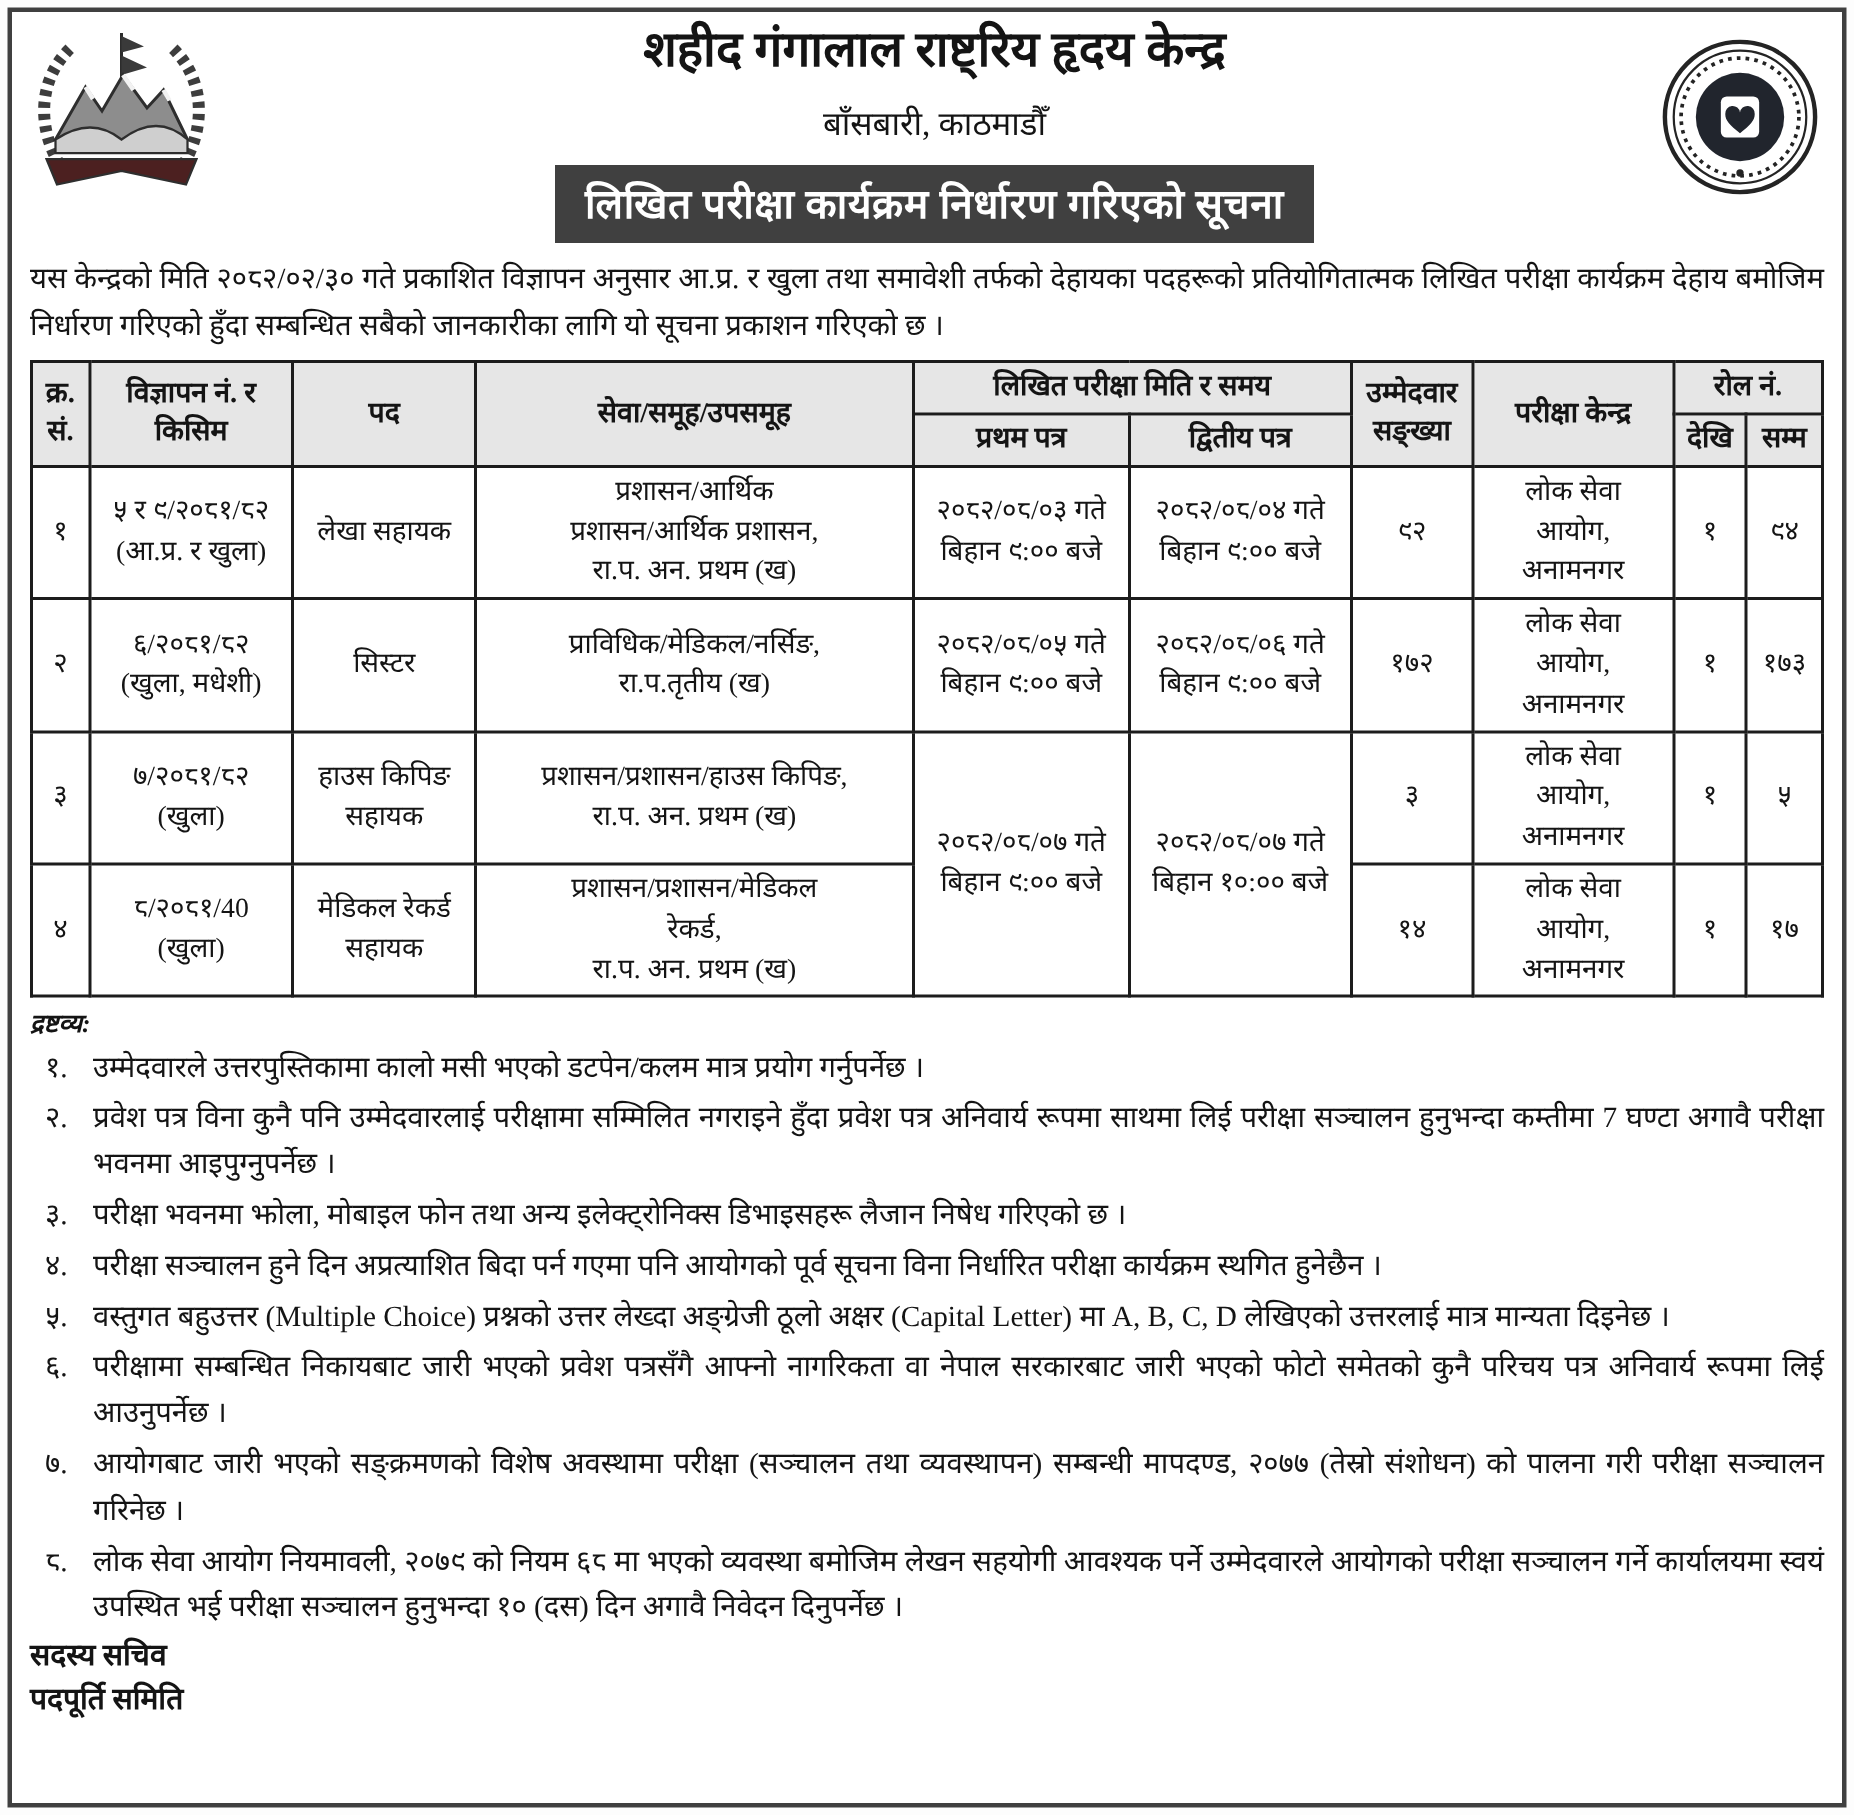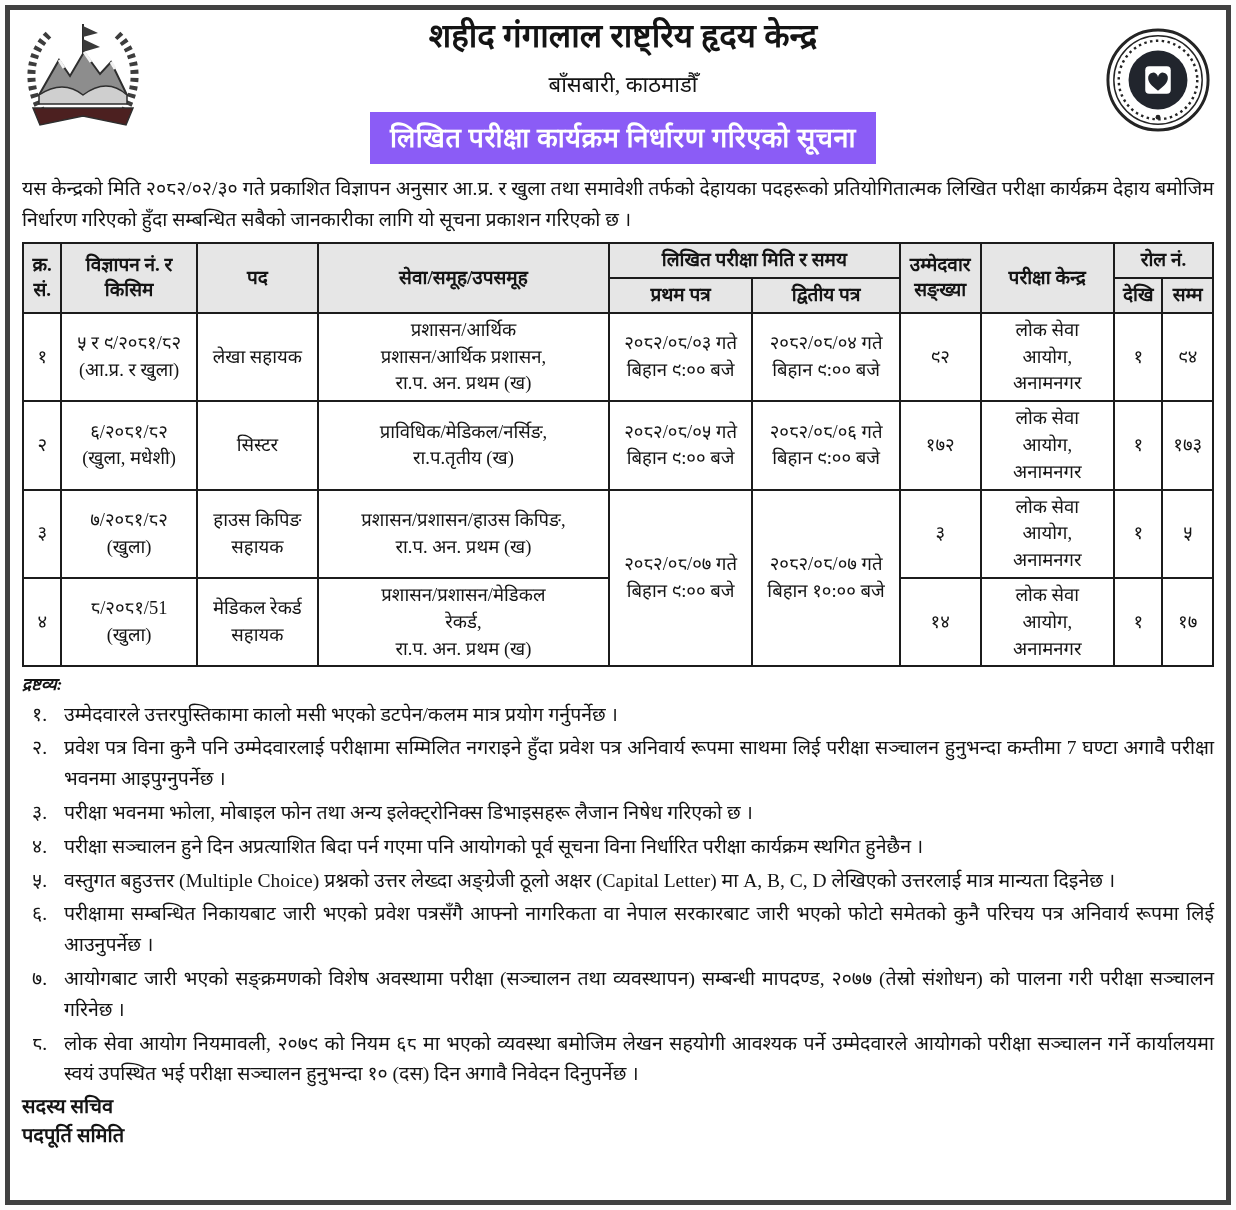--- a/index.html
+++ b/index.html
@@ -1,27 +1,27 @@
 <!DOCTYPE html>
 <html lang="ne"><head>
 <meta charset="utf-8">
 <style>
   html,body{margin:0;padding:0;background:#fdfdfd;}
   body{width:1236px;height:1210px;position:relative;color:#141414;
        font-family:"Liberation Serif","DejaVu Serif",serif;}
   .page{box-sizing:border-box;position:absolute;left:5px;top:5px;width:1226px;height:1200px;
-        border:5px solid #404040;background:#fff;padding:6px 12px 8px;overflow:hidden;}
+        border:3px solid #404040;background:#fff;padding:6px 12px 8px;overflow:hidden;}
   
   .header{display:flex;align-items:flex-start;}
   .logo-left{width:122px;height:114px;flex:none;}
   .logo-right{width:112px;height:108px;flex:none;margin-top:10px;}
   .header-center{flex:1;text-align:center;padding-top:2px;}
   .title{font-size:33px;font-weight:bold;line-height:1.15;}
   .subtitle{font-size:22px;font-weight:normal;margin-top:12px;}
-  .banner{display:inline-block;background:#8b5cf6;color:#fff;font-size:27px;font-weight:bold;
+  .banner{display:inline-block;background:#404040;color:#fff;font-size:27px;font-weight:bold;
           padding:6px 20px 9px;margin-top:14px;letter-spacing:.5px;}
   
   .intro{font-size:19.5px;line-height:1.6;text-align:justify;margin-top:9px;}
   
   table{border-collapse:collapse;width:100%;margin-top:7px;table-layout:fixed;padding-left:13px;}
   th,td{border:2px solid #1c1c1c;text-align:center;vertical-align:middle;
         padding:3px 3px;font-size:18.5px;line-height:1.45;white-space:pre-line;overflow:hidden;}
   th{background:#e6e6e6;font-weight:bold;font-size:19px;line-height:1.3;padding:4px 2px;}
   
   .notes{margin-top:7px;}
@@ -157,21 +157,21 @@
 बिहान १०:०० बजे</td>
         <td>३</td>
         <td>लोक सेवा
 आयोग,
 अनामनगर</td>
         <td>१</td>
         <td>५</td>
       </tr>
       <tr>
         <td>४</td>
-        <td>८/२०८१/51
+        <td>८/२०८१/40
 (खुला)</td>
         <td>मेडिकल रेकर्ड
 सहायक</td>
         <td>प्रशासन/प्रशासन/मेडिकल
 रेकर्ड,
 रा.प. अन. प्रथम (ख)</td>
         <td>१४</td>
         <td>लोक सेवा
 आयोग,
 अनामनगर</td>

